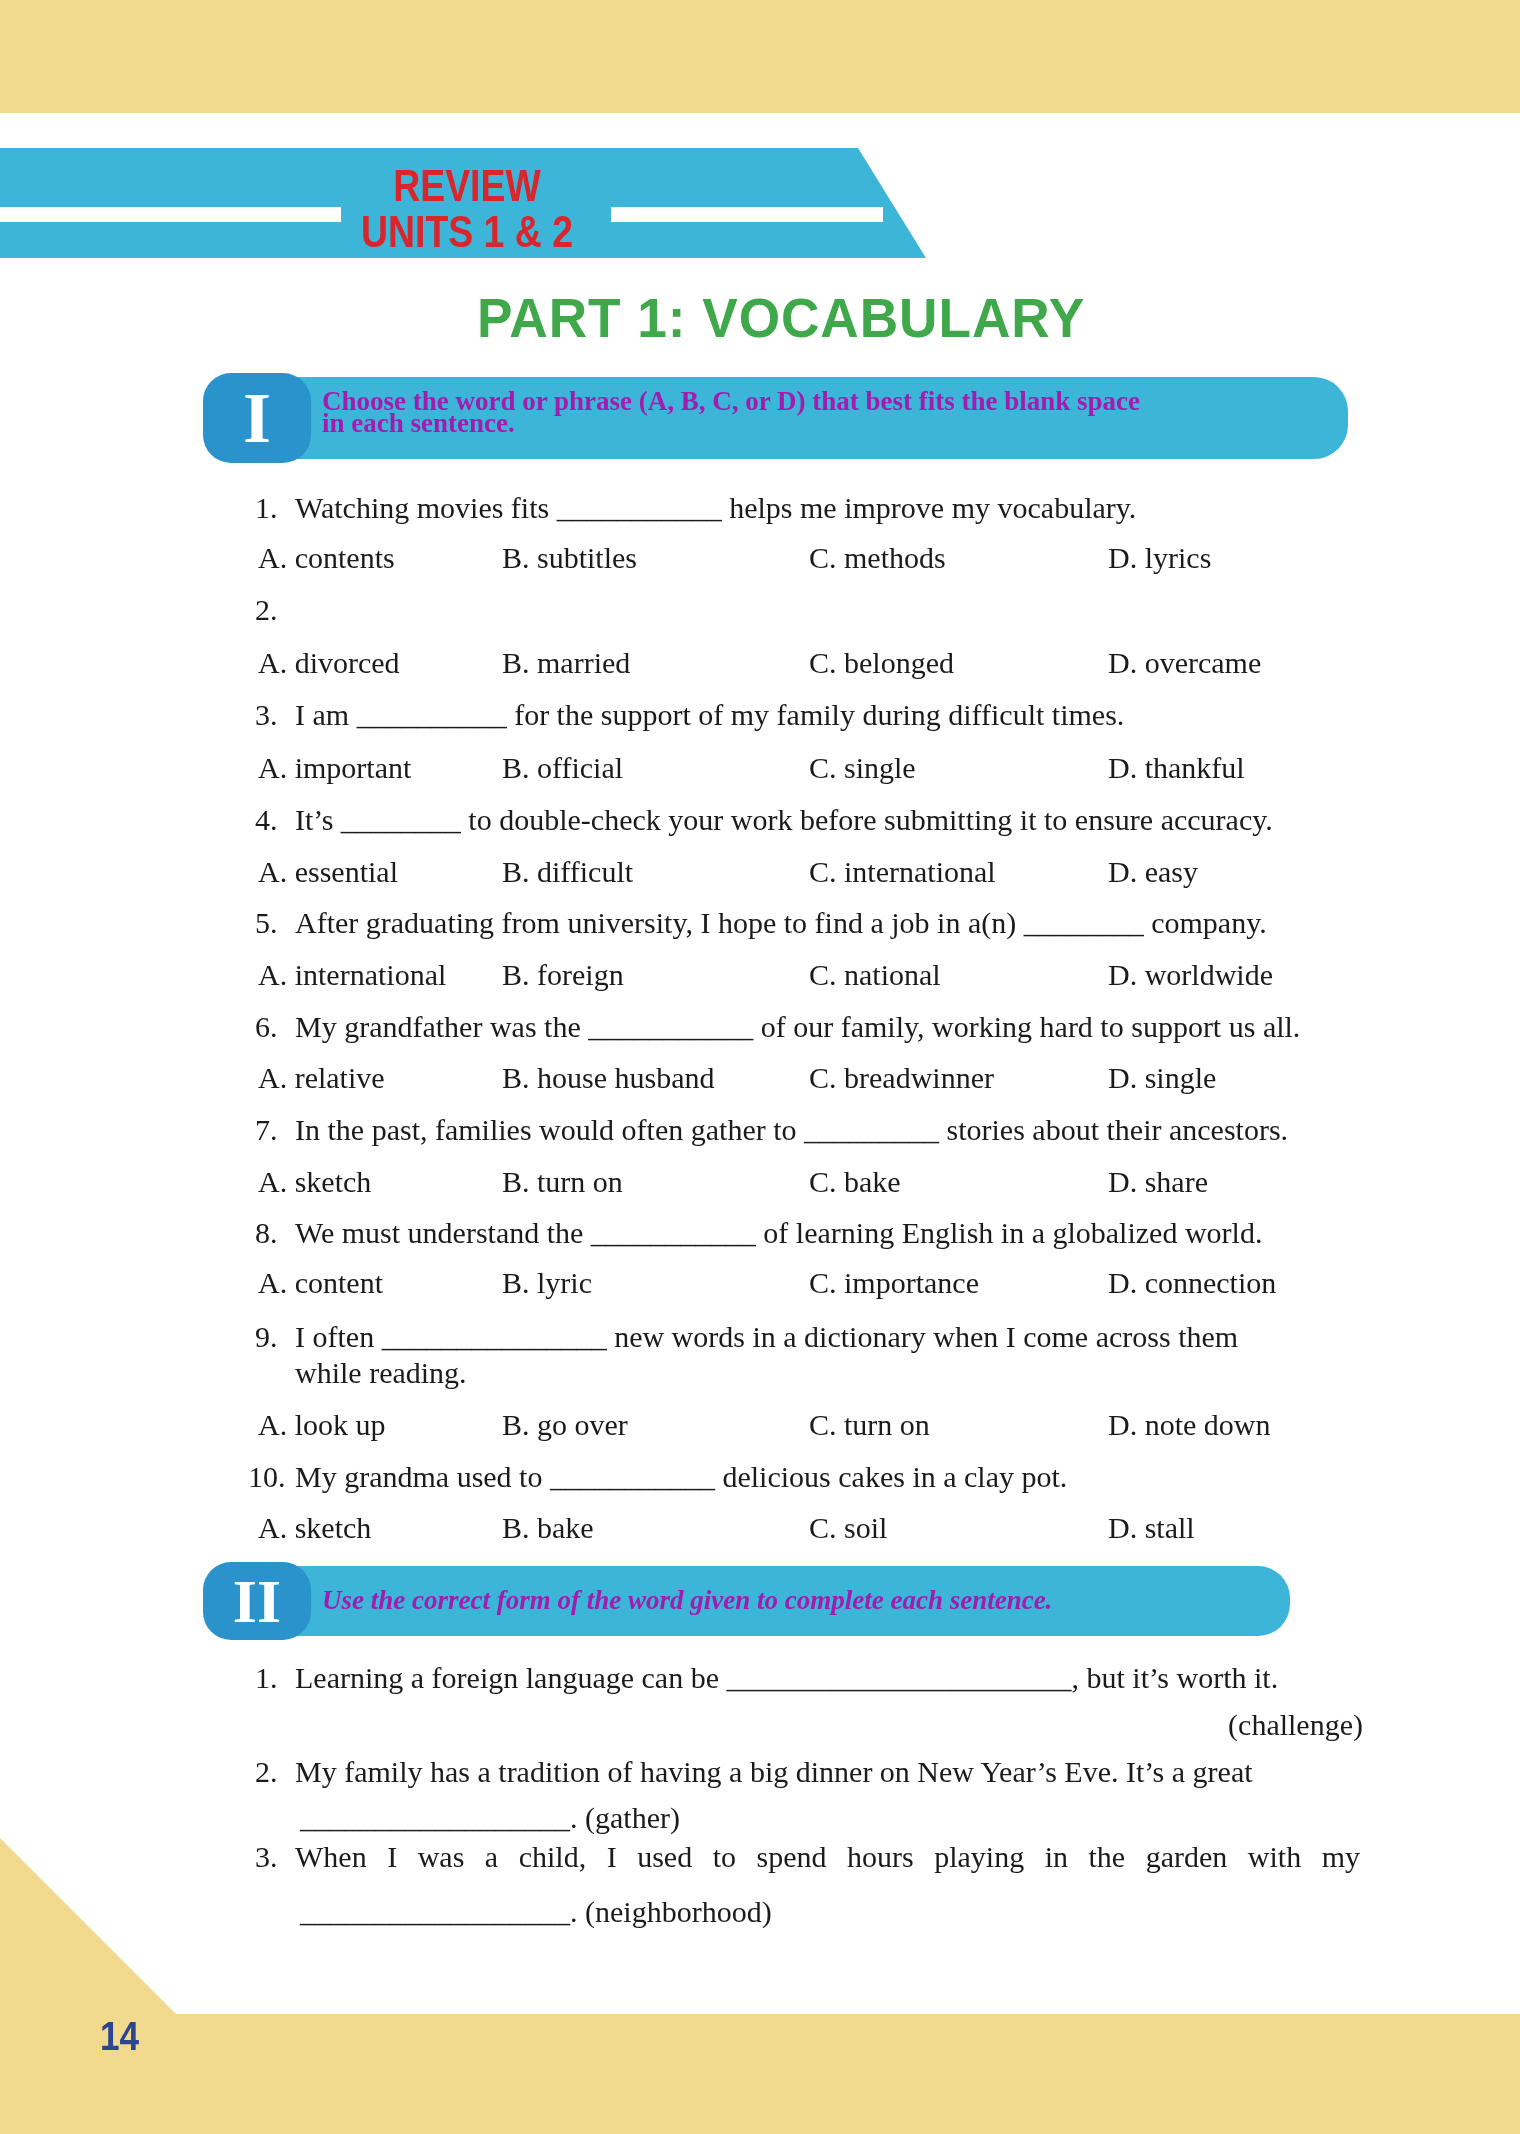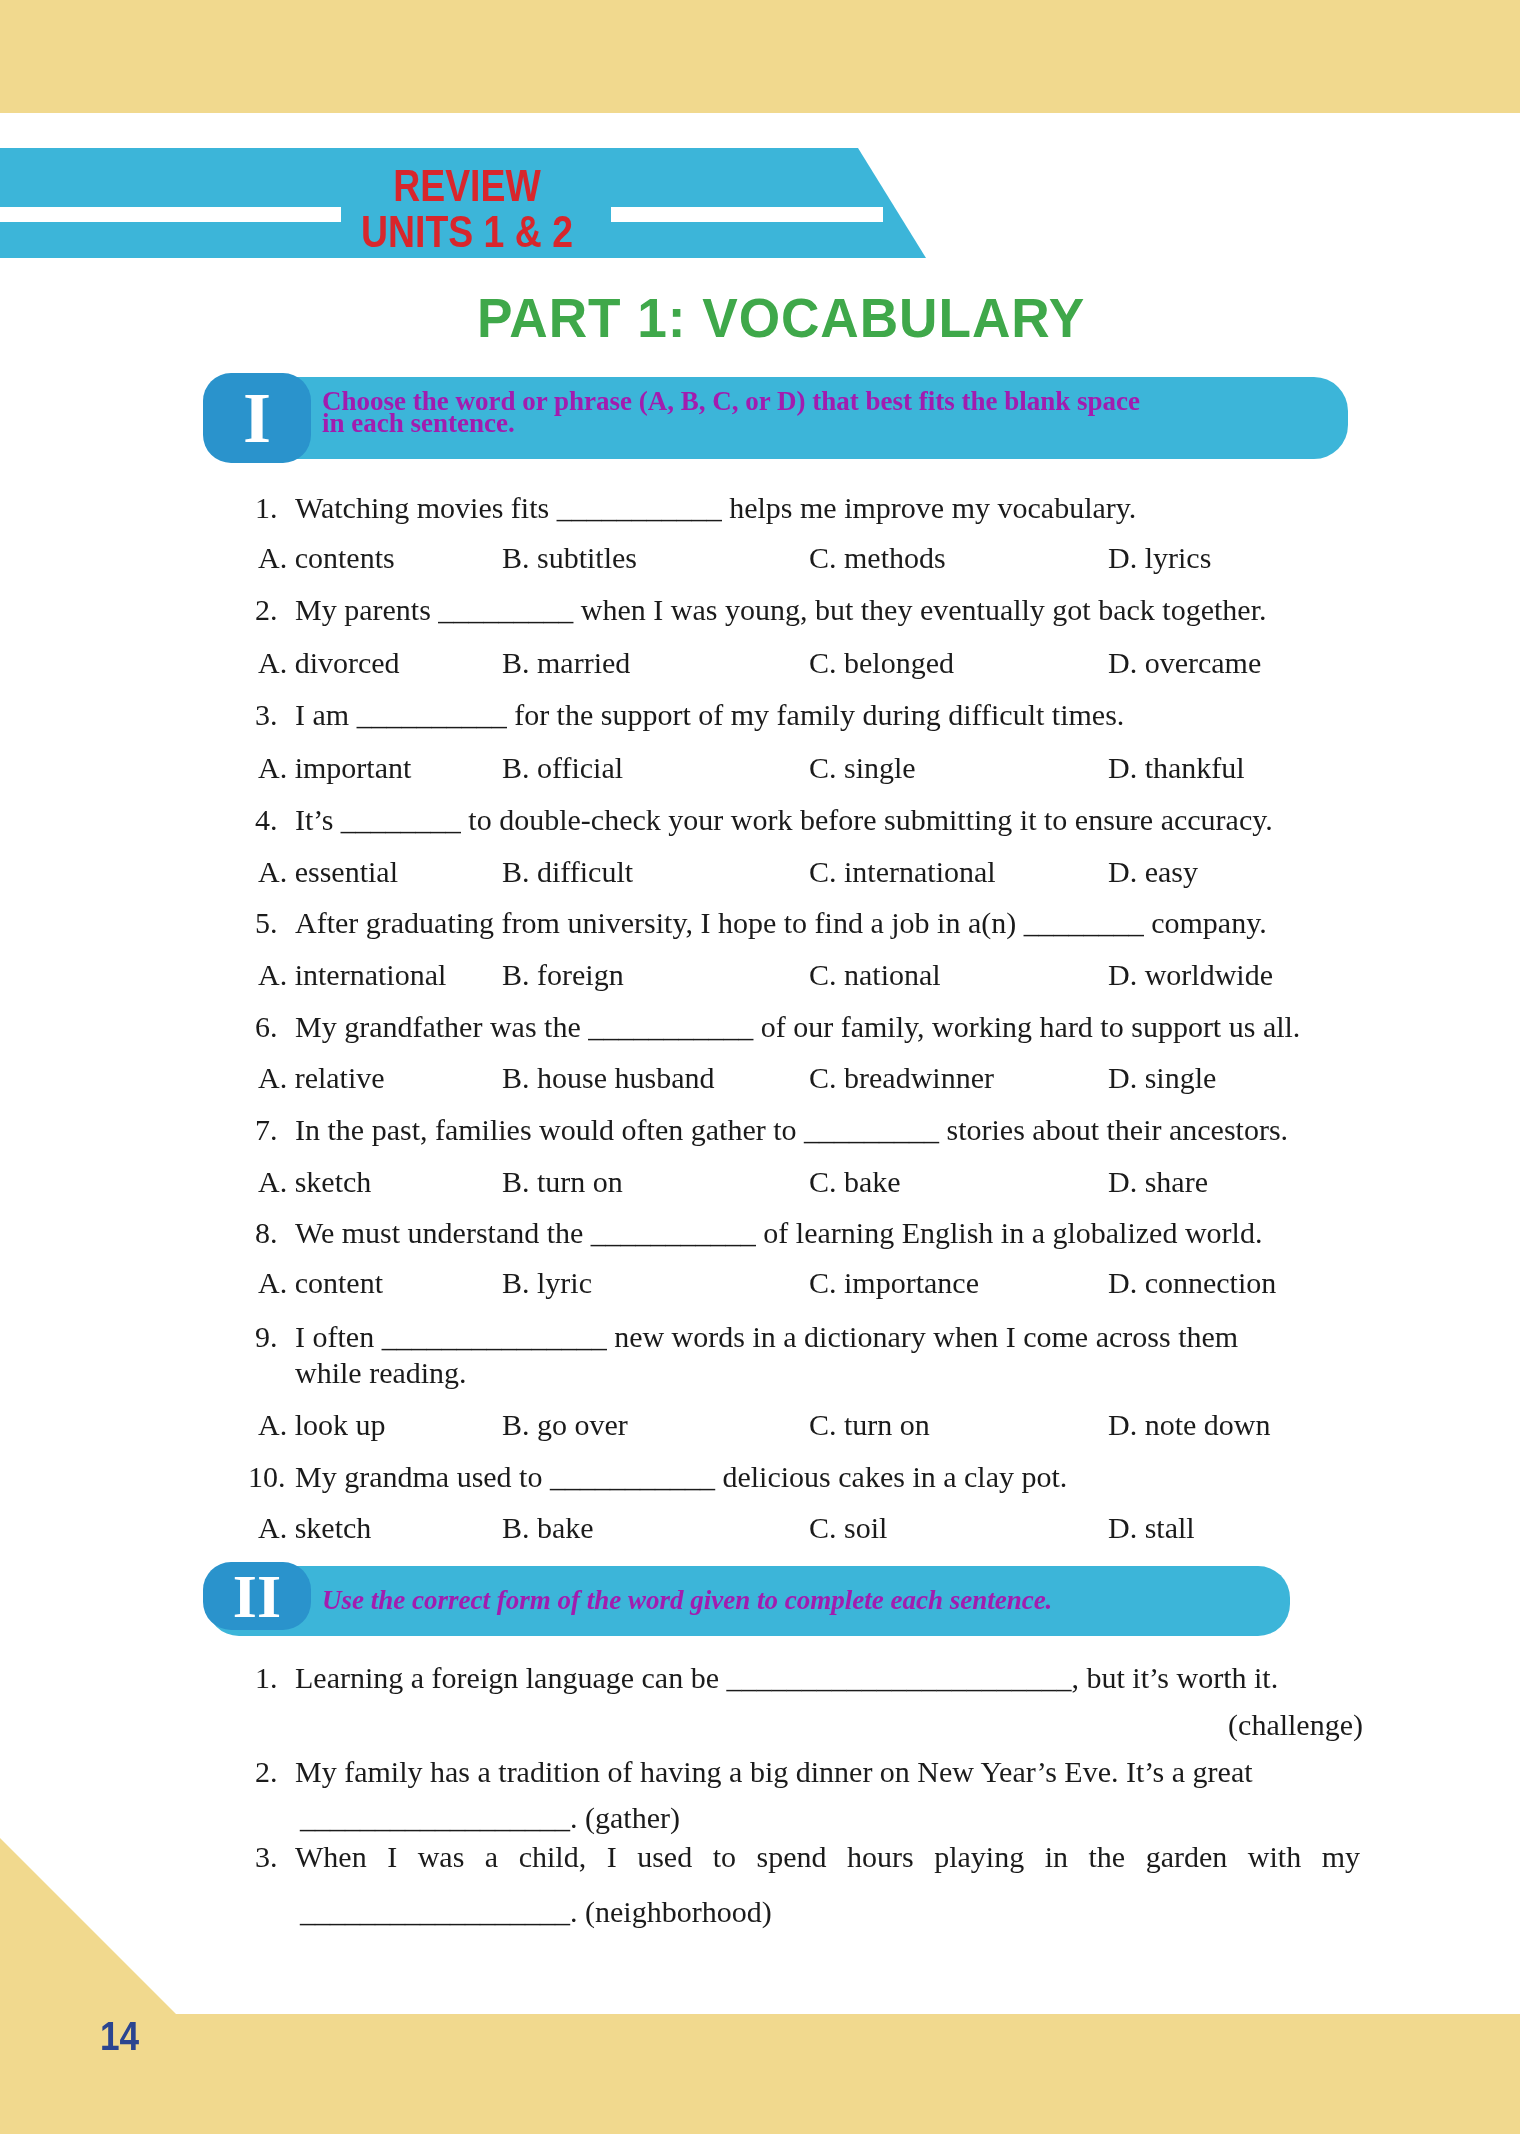--- a/index.html
+++ b/index.html
@@ -25,21 +25,21 @@
   .part-title{position:absolute;left:391px;top:288px;width:780px;margin:0;text-align:center;
               font-family:"Liberation Sans",sans-serif;font-weight:bold;font-size:56px;line-height:60px;
               color:#3fa84a;letter-spacing:1px;transform:scaleX(.95);transform-origin:center;}
   
   .bar{position:absolute;background:#3cb5d9;}
   .bar1{left:207px;top:377px;width:1141px;height:82px;border-radius:34px;}
   .bar2{left:207px;top:1566px;width:1083px;height:70px;border-radius:32px;}
   .badge{position:absolute;background:#2a93cc;display:flex;align-items:center;justify-content:center;
          color:#ffffff;font-family:"Liberation Serif",serif;font-weight:bold;}
   .badge1{left:203px;top:373px;width:108px;height:90px;border-radius:28px;font-size:72px;}
-  .badge2{left:203px;top:1562px;width:108px;height:68px;border-radius:28px;font-size:62px;}
+  .badge2{left:203px;top:1562px;width:108px;height:78px;border-radius:28px;font-size:62px;}
   .bar-text{position:absolute;left:322px;color:#a21caf;font-weight:bold;font-size:27px;line-height:38px;
             font-family:"Liberation Serif",serif;white-space:nowrap;}
   .bt1a{top:382px;} .bt1b{top:404px;text-align:right;} .bt2{top:1581px;font-style:italic;}
   
   .trow{position:absolute;left:0;width:1520px;height:42px;line-height:42px;font-size:30px;white-space:nowrap;}
   .qnum{position:absolute;left:255px;}
   .qnum10{left:248px;}
   .qtext{position:absolute;left:295px;}
   .cont{position:absolute;left:295px;}
   .blankline{position:absolute;left:300px;}
@@ -82,21 +82,20 @@
   </div>
   <div class="trow" style="top:537px">
     <span class="opt cA">A. contents</span>
     <span class="opt cB">B. subtitles</span>
     <span class="opt cC">C. methods</span>
     <span class="opt cD">D. lyrics</span>
   </div>
 
   <div class="trow" style="top:589px">
     <span class="qnum">2.</span>
-    <span class="qtext">My parents _________ when I was young, but they eventually got back together.</span>
   </div>
   <div class="trow" style="top:642px">
     <span class="opt cA">A. divorced</span>
     <span class="opt cB">B. married</span>
     <span class="opt cC">C. belonged</span>
     <span class="opt cD">D. overcame</span>
   </div>
 
   <div class="trow" style="top:694px">
     <span class="qnum">3.</span>

